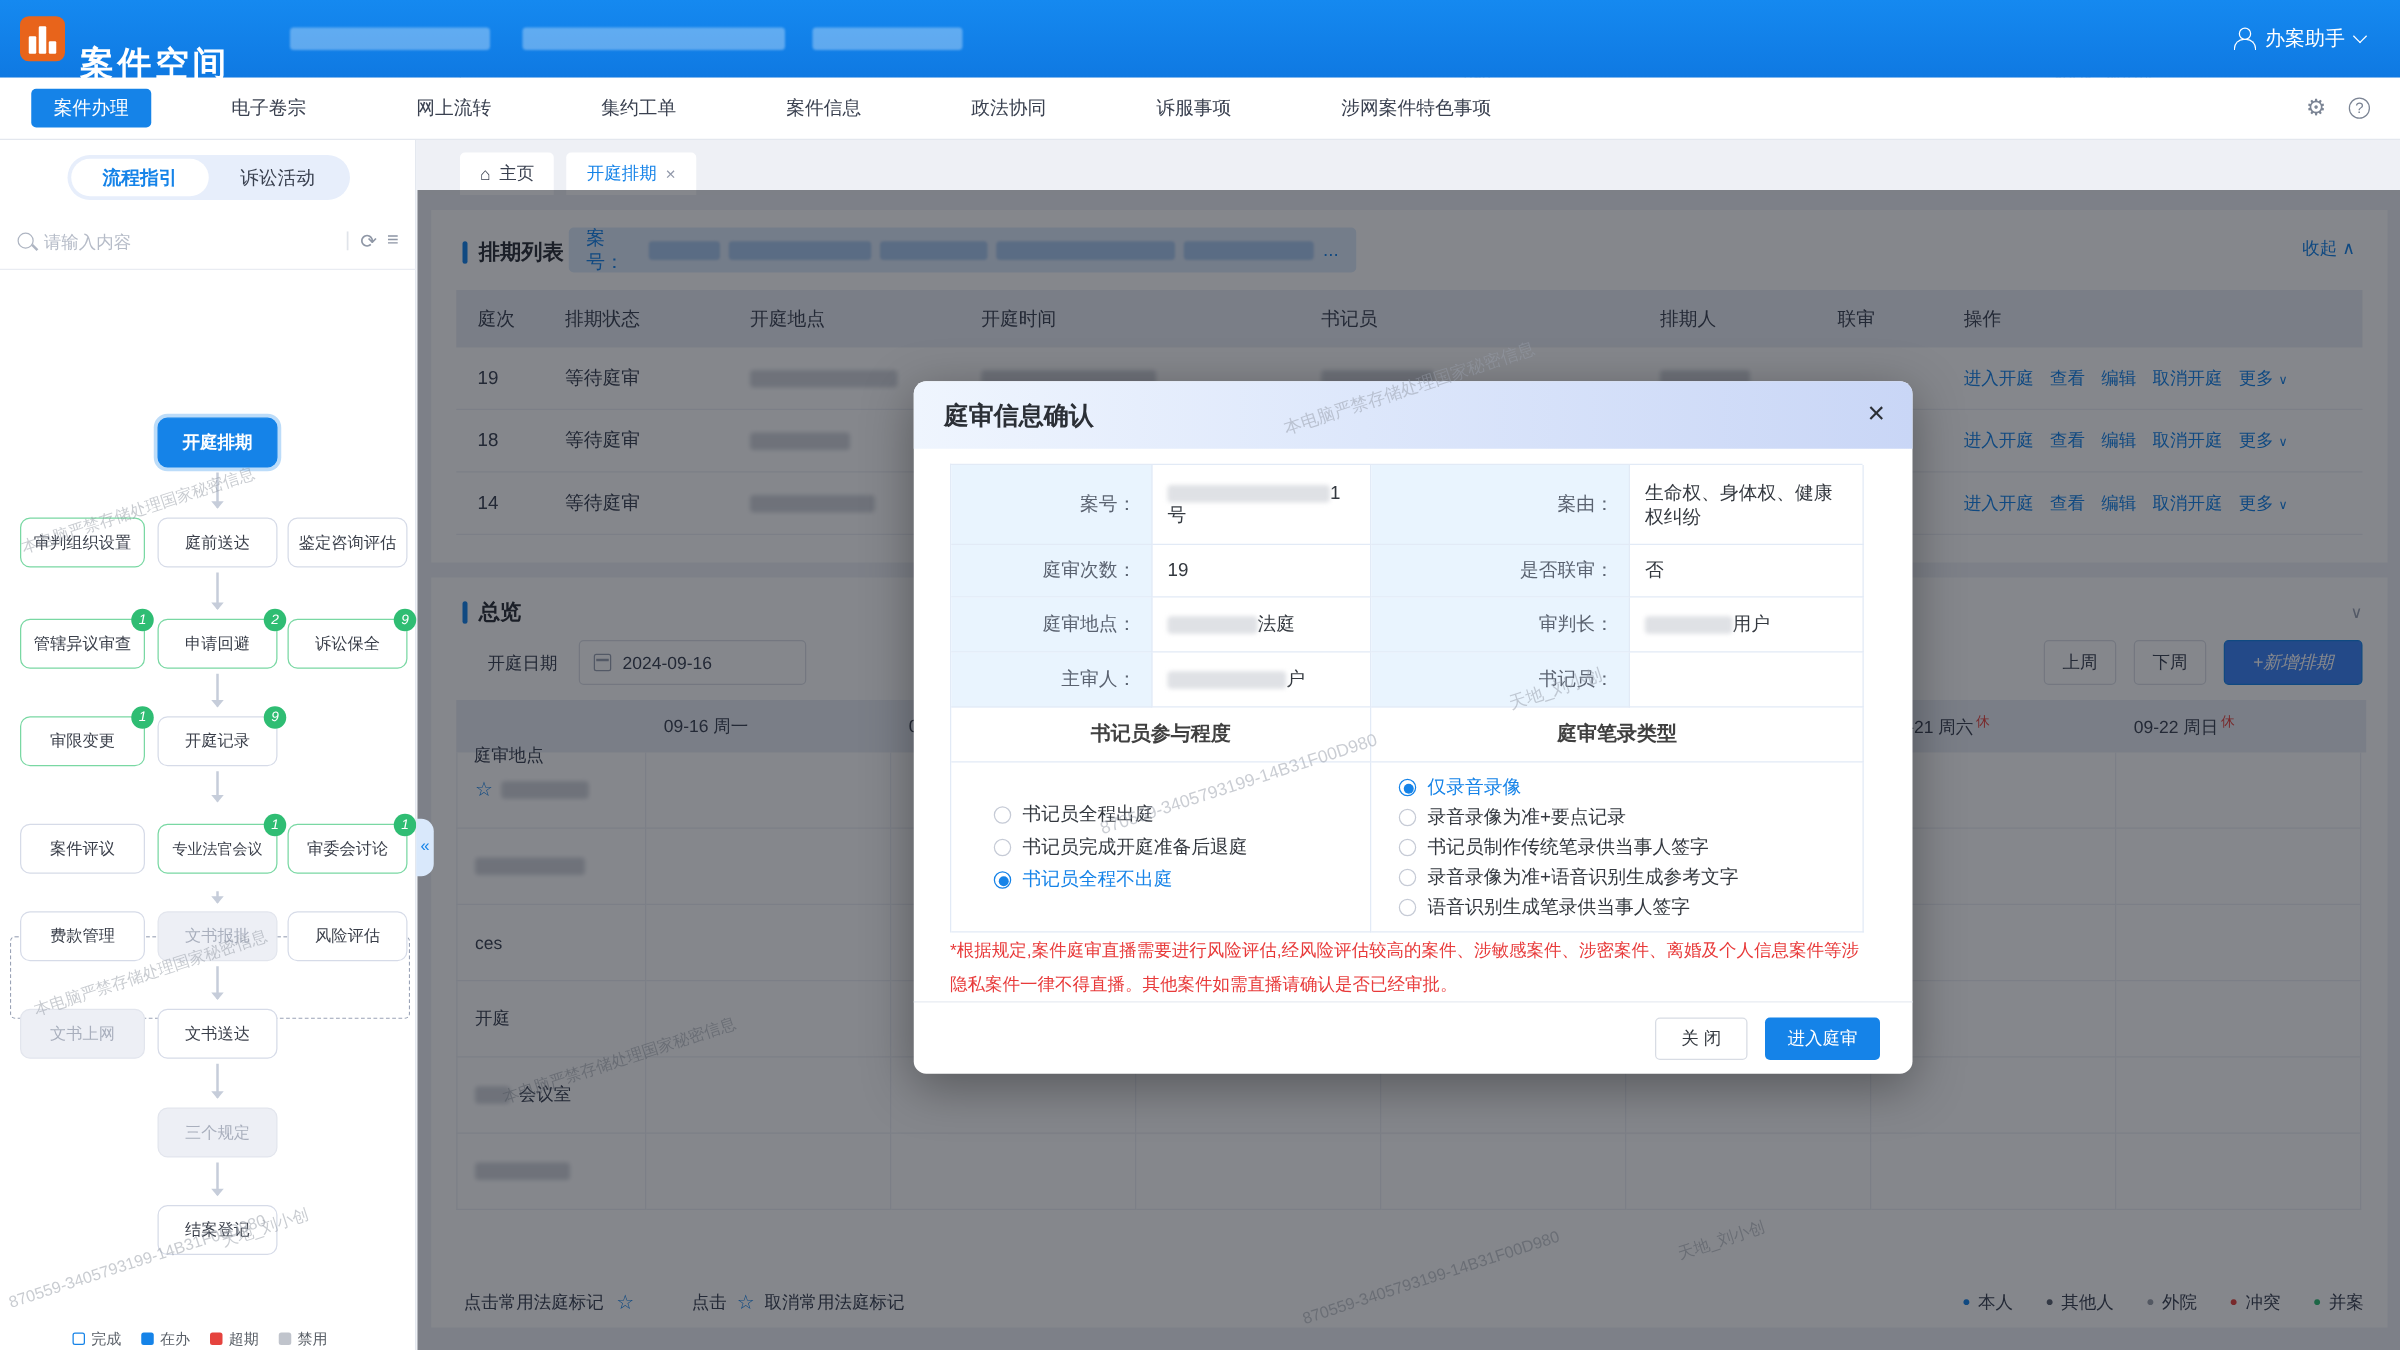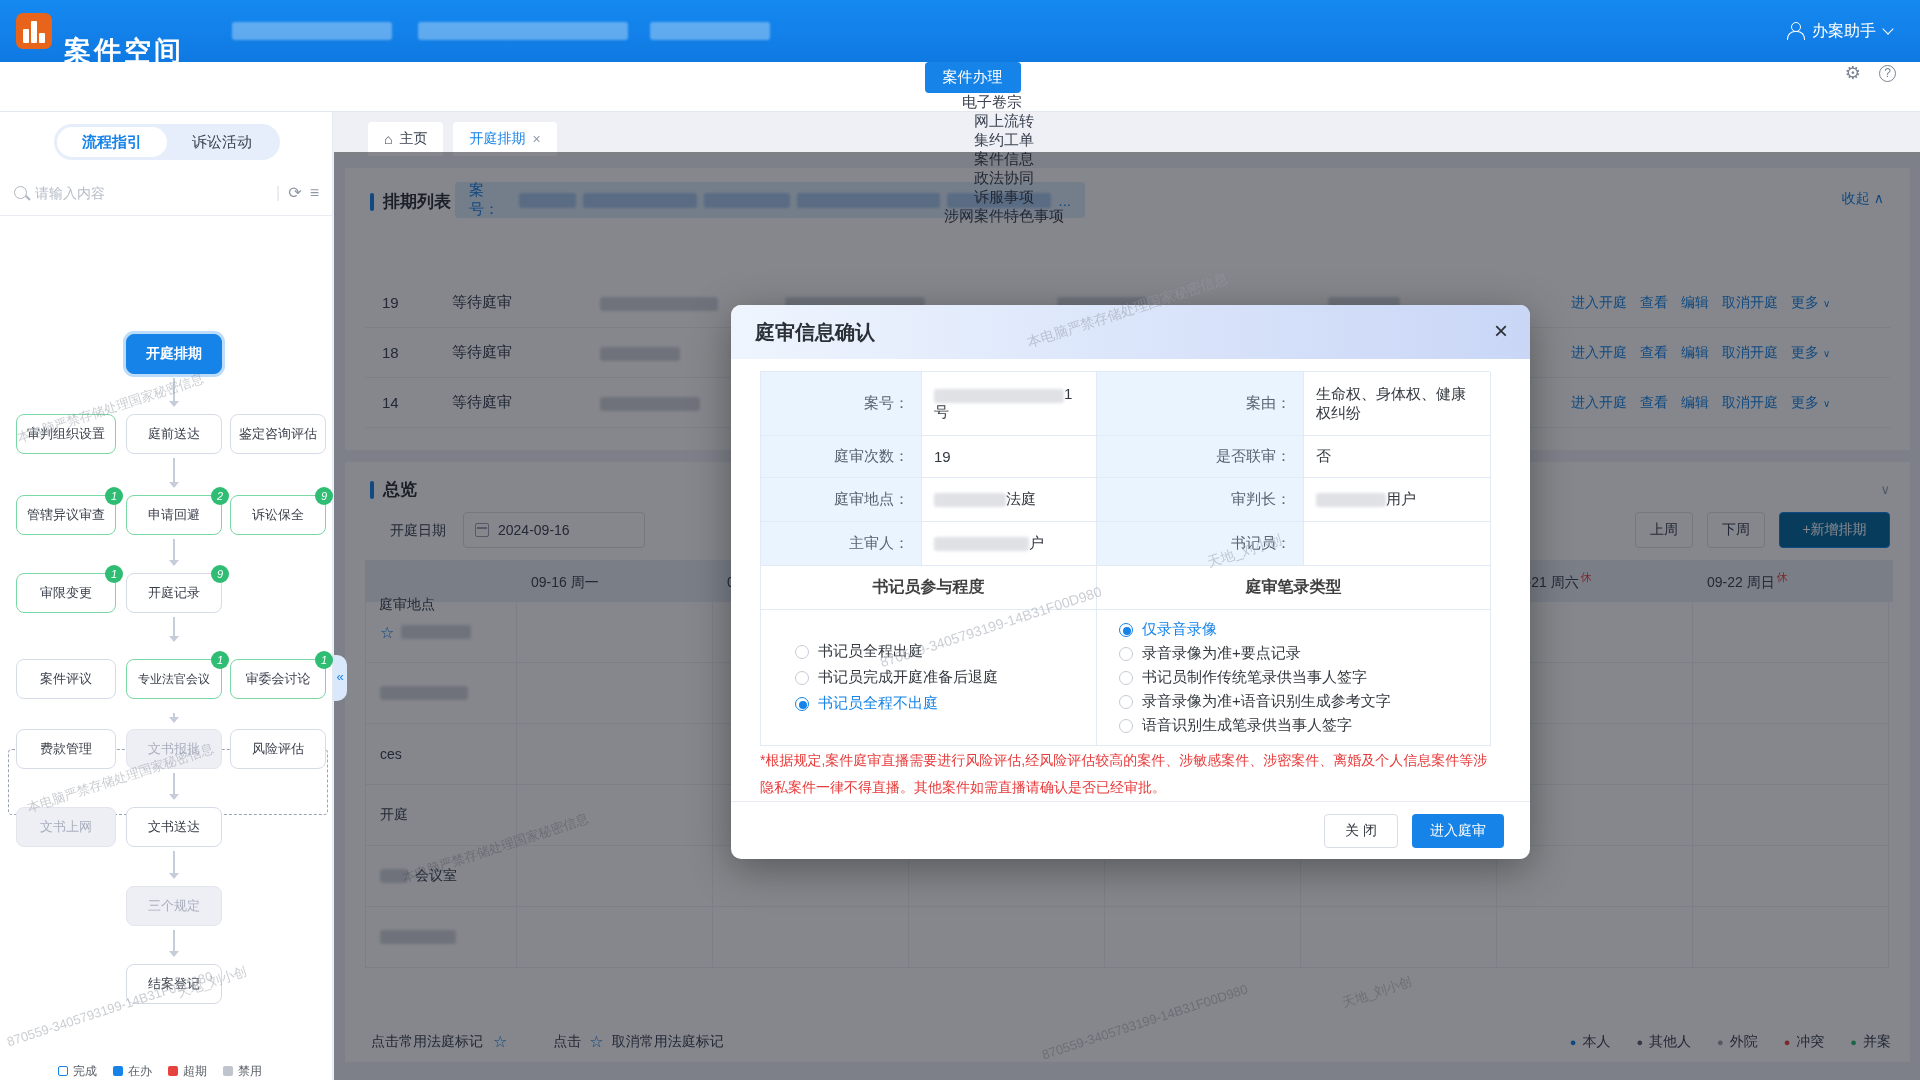--- a/index.html
+++ b/index.html
@@ -18,21 +18,21 @@
   .logo-title { color:#fff; font-size:27px; font-weight:bold; letter-spacing:3px; margin-left:12px;margin-top:39px;}
   .hdr-blur { height:18px; border-radius:3px; background:rgba(255,255,255,.33); filter:blur(1px); display:inline-block;}
   .assistant { position:absolute; right:28px; top:0; height:62px; display:flex; align-items:center; gap:8px; color:#fff; font-size:16px; cursor:pointer;}
   .person-ic { width:18px; height:18px; position:relative;}
   .person-ic::before{ content:""; position:absolute; left:5px; top:0; width:8px; height:8px; border:1.6px solid #fff; border-radius:50%;}
   .person-ic::after{ content:""; position:absolute; left:1px; top:9px; width:16px; height:8px; border:1.6px solid #fff; border-bottom:none; border-radius:8px 8px 0 0;}
   .chev-dn { display:inline-block; width:8px; height:8px; border-right:1.6px solid #fff; border-bottom:1.6px solid #fff; transform:rotate(45deg); margin-top:-4px;}
 
   
   .nav-bar { position:absolute; left:0; top:62px; width:1920px; height:50px; background:#fff;
-    border-bottom:1px solid #e3e7ee; display:flex; align-items:center; z-index:29;flex-direction:column;}
+    border-bottom:1px solid #e3e7ee; display:flex; align-items:center; z-index:29;}
   .nav-item { font-size:15px; color:#3a4150; cursor:pointer; white-space:nowrap;}
   .nav-item.active { background:#1583e8; color:#fff; border-radius:4px; padding:6px 18px;}
   .nav-ics { position:absolute; right:24px; display:flex; gap:18px; align-items:center; color:#7b8494;}
   .gear { font-size:18px; cursor:pointer;}
   .help-ic { width:17px; height:17px; border:1.5px solid #7b8494; border-radius:50%; font-size:12px; line-height:15px; text-align:center; cursor:pointer;}
 
   
   .sidebar { position:absolute; left:0; top:112px; width:333px; height:968px; background:#fff;
     border-right:1px solid #e4e8ef; z-index:20;}
   .side-tabs { position:absolute; left:54px; top:12px; width:226px; height:36px; background:#e7eefb;
@@ -96,21 +96,21 @@
   .lnk .v { font-size:10px;}
   .blur { display:inline-block; height:14px; border-radius:3px; background:#d2d5db; filter:blur(1.5px); vertical-align:middle;}
 
   .ctrl-label { position:absolute; font-size:14px; color:#3b4252;}
   .date-input { position:absolute; left:118px; top:50px; width:182px; height:36px; border:1px solid #dcdfe6; border-radius:4px;
     display:flex; align-items:center; gap:9px; padding:0 11px; font-size:14px; color:#3b4252; background:#fff; cursor:pointer;}
   .cal-ic { width:14px; height:14px; border:1.5px solid #9aa2b2; border-radius:2px; position:relative;}
   .cal-ic::before { content:""; position:absolute; left:1px; right:1px; top:3px; height:1.5px; background:#9aa2b2;}
   .btn { height:36px; border-radius:4px; border:1px solid #dcdfe6; background:#fff; font-size:14px; color:#3b4252;
     display:flex; align-items:center; justify-content:center; cursor:pointer;}
-  .btn.primary { background:#0369a1; border-color:#1583e8; color:#fff;}
+  .btn.primary { background:#3b82f6; border-color:#1583e8; color:#fff;font-style:italic;}
   .chev-g { color:#9aa2b2; font-size:13px;}
 
   .cal-head { position:absolute; left:20px; top:98px; width:1528px; height:42px; background:#e9edf4; display:flex; font-size:14px; color:#3b4252; align-items:center;}
   .cal-room { width:152px; padding-left:14px;margin-top:48px;}
   .cday { width:196px; padding-left:14px;}
   .cday sup { color:#e5433e; font-size:11px; margin-left:2px;}
   .cal-row { position:absolute; left:20px; width:1528px; height:61px; display:flex; font-size:14px; color:#3b4252;}
   .cal-cell { border-right:1px solid #eceff4; border-bottom:1px solid #eceff4; height:100%;}
   .cal-cell.lab { width:152px; display:flex; align-items:center; padding-left:14px; gap:7px; border-left:1px solid #eceff4;}
   .cal-cell.d { width:196px;}
@@ -320,20 +320,30 @@
       <span>案号：</span>
       <span class="pill-blur" style="width:60px"></span>
       <span class="pill-blur" style="width:120px"></span>
       <span class="pill-blur" style="width:90px"></span>
       <span class="pill-blur" style="width:150px"></span>
       <span class="pill-blur" style="width:110px"></span>
       <span>...</span>
     </div>
     <div class="collapse-lnk">收起 ∧</div>
 
+    <div class="thead">
+      <div class="c0">庭次</div>
+      <div class="c1">排期状态</div>
+      <div class="c2">开庭地点</div>
+      <div class="c3">开庭时间</div>
+      <div class="c4">书记员</div>
+      <div class="c5">排期人</div>
+      <div class="c6">联审</div>
+      <div class="c7" style="display:block">操作</div>
+    </div>
 
     <div class="trow" style="top:110px">
       <div class="c0">19</div>
       <div class="c1">等待庭审</div>
       <div class="c2"><span class="blur" style="width:118px"></span></div>
       <div class="c3"><span class="blur" style="width:140px"></span></div>
       <div class="c4"><span class="blur" style="width:90px"></span></div>
       <div class="c5"><span class="blur" style="width:72px"></span></div>
       <div class="c6"></div>
       <div class="c7">

